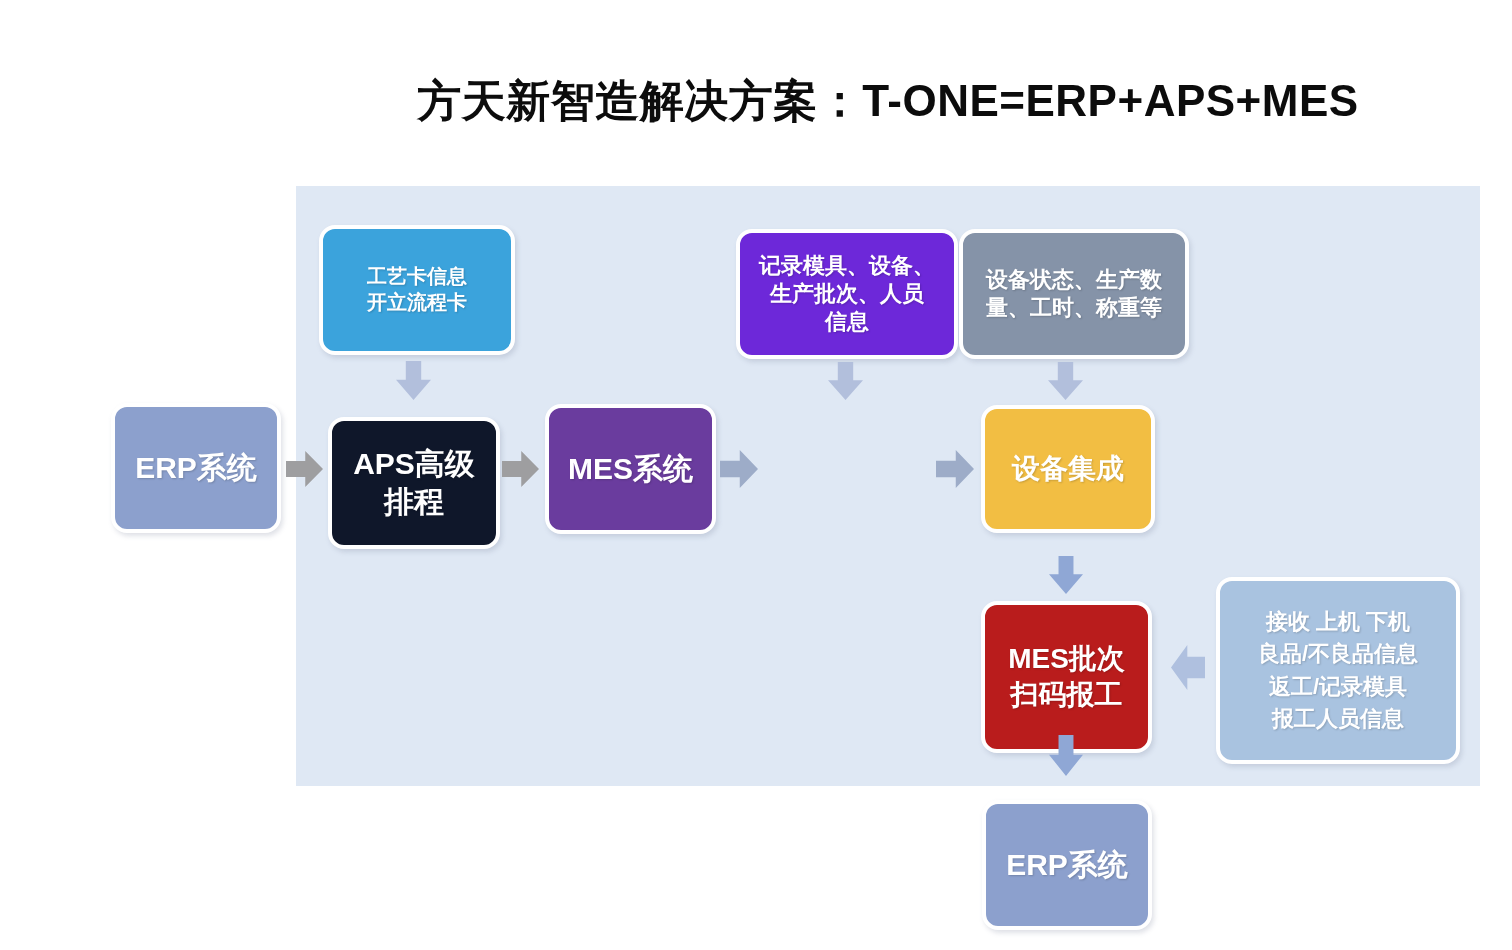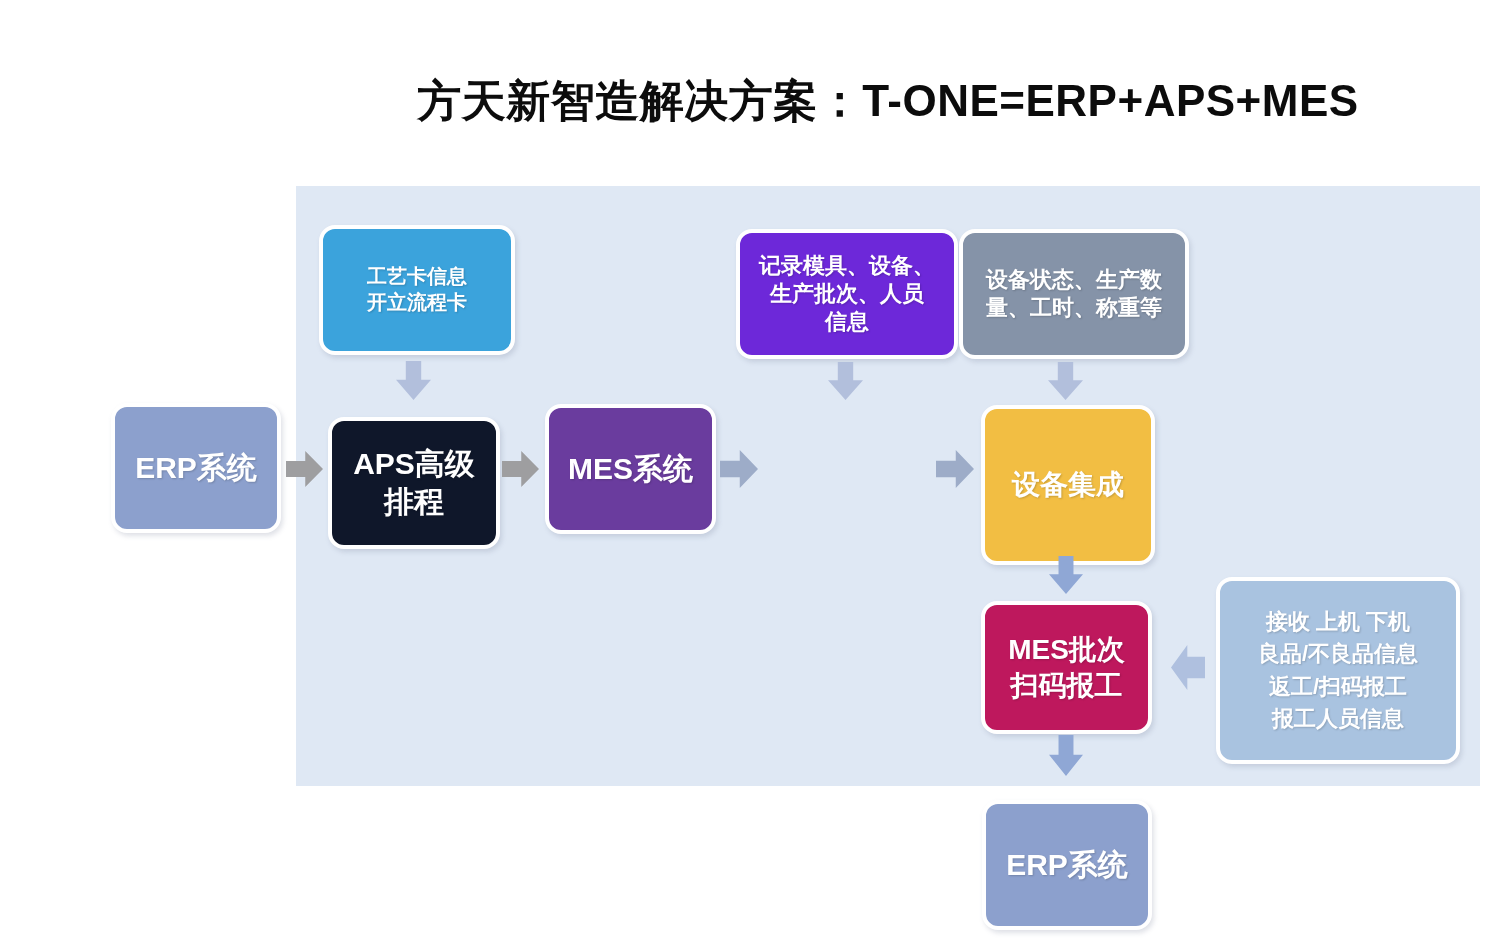--- a/index.html
+++ b/index.html
@@ -102,33 +102,33 @@
   <div class="node" style="left: 328px; top: 402px; width: 172px; height: 132px; background-color: #0f172a; margin-top: 15px;">
     <span class="label fs30">APS高级
 排程</span>
   </div>
 
   <div class="node" style="left: 545px; top: 404px; width: 171px; height: 130px; background-color: rgb(106, 60, 158);">
     <span class="label fs30">MES系统</span>
   </div>
 
 
-  <div class="node" style="left: 981px; top: 405px; width: 174px; height: 160px; background-color: rgb(242, 190, 67);">
+  <div class="node" style="left: 981px; top: 405px; width: 174px; height: 128px; background-color: rgb(242, 190, 67);">
     <span class="label fs28">设备集成</span>
   </div>
 
-  <div class="node" style="left: 981px; top: 601px; width: 171px; height: 133px; background-color: #be185d;">
+  <div class="node" style="left: 981px; top: 601px; width: 171px; height: 152px; background-color: #b91c1c;">
     <span class="label fs28">MES批次
 扫码报工</span>
   </div>
 
   <div class="node" style="left: 1216px; top: 577px; width: 244px; height: 187px; background-color: rgb(169, 195, 224);">
     <span class="label fs22 lh-wide">接收 上机 下机
 良品/不良品信息
-返工/扫码报工
+返工/记录模具
 报工人员信息</span>
   </div>
 
   <div class="node" style="left: 982px; top: 800px; width: 170px; height: 130px; background-color: rgb(140, 160, 205);">
     <span class="label fs30">ERP系统</span>
   </div>
 
   <div class="arrow arrow-right" style="left: 286px; top: 451px; width: 37px; height: 36px; background-color: rgb(158, 158, 160);"></div>
   <div class="arrow arrow-right" style="left: 502px; top: 451px; width: 37px; height: 36px; background-color: rgb(158, 158, 160);"></div>
   <div class="arrow arrow-right" style="left: 720px; top: 450px; width: 38px; height: 38px; background-color: rgb(157, 172, 200);"></div>

